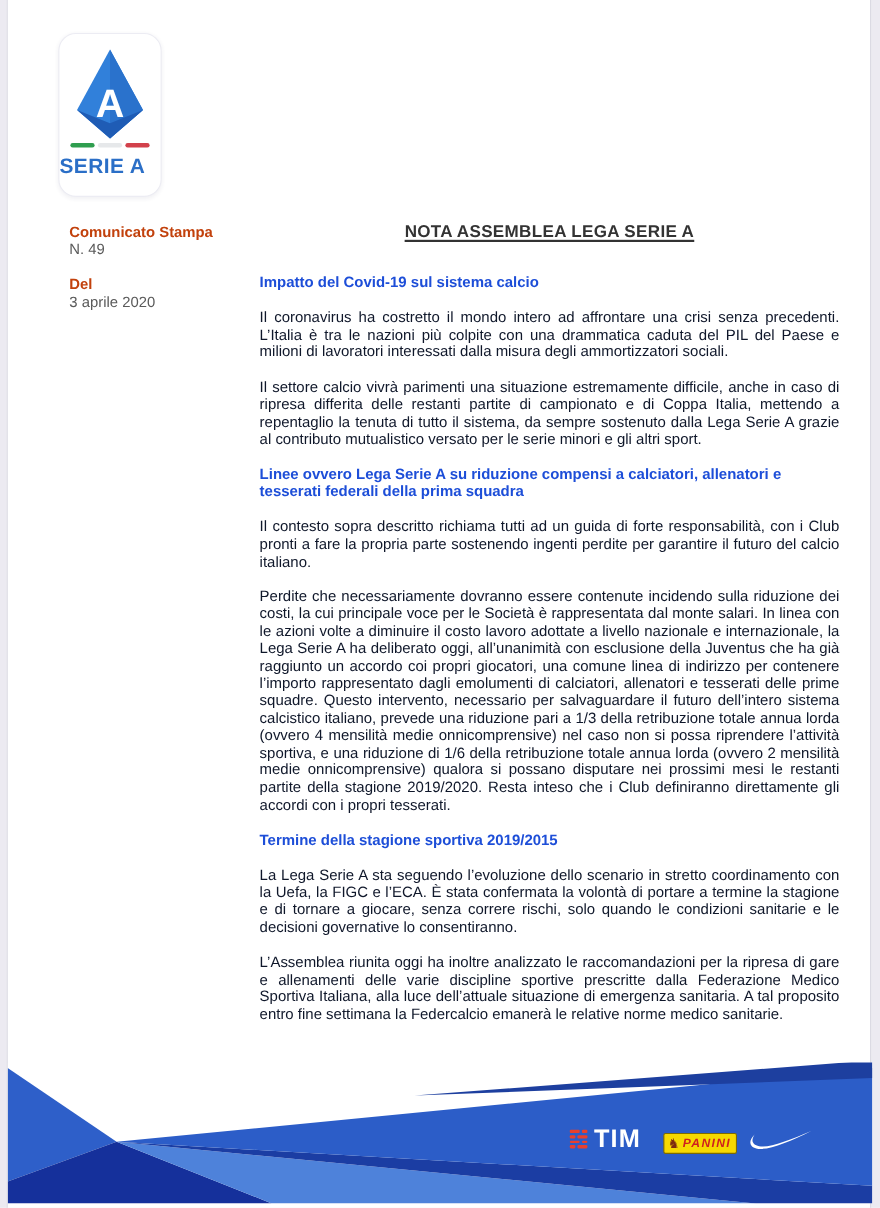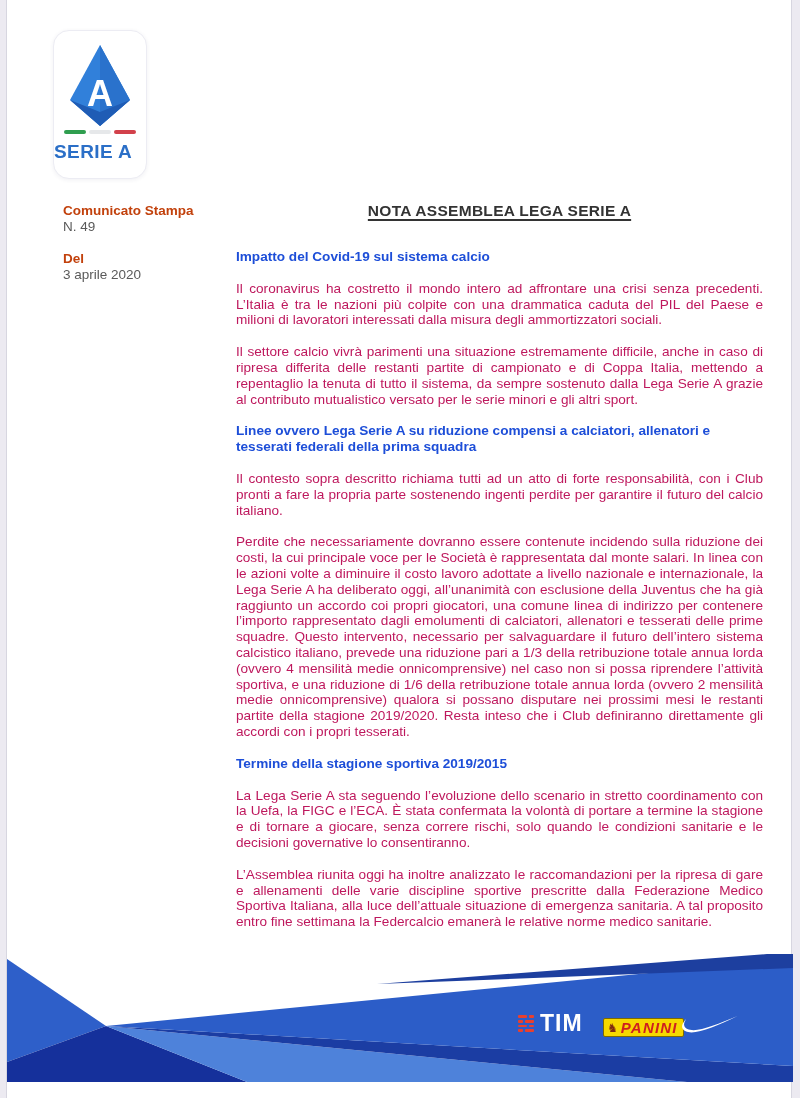--- a/index.html
+++ b/index.html
@@ -39,40 +39,40 @@
   .doc{position:absolute;left:229px;top:202px;width:527px;color:#575757;}
   .doc-title{
     margin:0 0 29px;text-align:center;font-size:15.5px;font-weight:bold;color:#333;
     letter-spacing:.3px;
     text-decoration:underline;text-decoration-thickness:2px;text-underline-offset:3px;
   }
   .doc h3{
     margin:0 0 16px;font-size:13.6px;line-height:15.8px;font-weight:bold;color:#1d4ed8;
   }
   .doc p{
-    margin:0 0 16px;font-size:13.6px;line-height:15.8px;text-align:justify;color:#be185d;
+    margin:0 0 16px;font-size:13.6px;line-height:15.8px;text-align:justify;color:#0f172a;
   }
 
   
-  .footer{position:absolute;left:0;bottom:16px;width:786px;height:128px;text-align:center;}
+  .footer{position:absolute;left:0;bottom:4px;width:786px;height:128px;text-align:center;}
   .footer svg.fan{position:absolute;left:0;top:0;width:786px;height:128px;display:block;}
 
   .sponsor{position:absolute;display:flex;align-items:center;}
   .tim{left:511px;top:58px;gap:5px;}
   .tim-icon{display:flex;flex-direction:column;gap:2px;width:17px;}
   .tim-icon i{display:flex;gap:2px;height:2.6px;}
   .tim-icon i b{display:block;height:100%;background:#e8402e;border-radius:1px;}
   .tim-icon .w1{width:9px;} .tim-icon .w2{width:5px;}
   .tim-text{color:#fff;font-weight:bold;font-size:23px;letter-spacing:1px;line-height:1;}
   .panini{
     left:596px;top:64px;height:17px;background:#f6d800;border:1px solid #7d6a00;
     border-radius:2px;padding:0 5px 0 3px;gap:3px;box-sizing:content-box;
   }
   .panini-mascot{font-size:12px;line-height:1;color:#7e2a10;}
-  .panini-text{color:#cf1f1f;font-weight:bold;font-style:italic;font-size:15px;letter-spacing:1.2px;}
+  .panini-text{color:#cf1f1f;font-weight:bold;font-style:italic;font-size:11px;letter-spacing:1.2px;}
   .nike{left:674px;top:58px;}
 </style>
 </head>
 <body>
 
 <div class="page">
 
   <div class="logo-card">
     <svg class="a-mark" width="72" height="84" viewBox="0 0 72 84" aria-hidden="true">
       <polygon points="36,1 6,56 36,82 66,56" fill="#3180da"></polygon>
@@ -97,21 +97,21 @@
   </div>
 
   <div class="doc">
     <h1 class="doc-title">NOTA ASSEMBLEA LEGA SERIE A</h1>
 
     <h3>Impatto del Covid-19 sul sistema calcio</h3>
     <p>Il coronavirus ha costretto il mondo intero ad affrontare una crisi senza precedenti. L’Italia è tra le nazioni più colpite con una drammatica caduta del PIL del Paese e milioni di lavoratori interessati dalla misura degli ammortizzatori sociali.</p>
     <p>Il settore calcio vivrà parimenti una situazione estremamente difficile, anche in caso di ripresa differita delle restanti partite di campionato e di Coppa Italia, mettendo a repentaglio la tenuta di tutto il sistema, da sempre sostenuto dalla Lega Serie A grazie al contributo mutualistico versato per le serie minori e gli altri sport.</p>
 
     <h3>Linee ovvero Lega Serie A su riduzione compensi a calciatori, allenatori e tesserati federali della prima squadra</h3>
-    <p>Il contesto sopra descritto richiama tutti ad un atto di forte responsabilità, con i Club pronti a fare la propria parte sostenendo ingenti perdite per garantire il futuro del calcio italiano.</p>
+    <p>Il contesto sopra descritto richiama tutti ad un guida di forte responsabilità, con i Club pronti a fare la propria parte sostenendo ingenti perdite per garantire il futuro del calcio italiano.</p>
     <p>Perdite che necessariamente dovranno essere contenute incidendo sulla riduzione dei costi, la cui principale voce per le Società è rappresentata dal monte salari. In linea con le azioni volte a diminuire il costo lavoro adottate a livello nazionale e internazionale, la Lega Serie A ha deliberato oggi, all’unanimità con esclusione della Juventus che ha già raggiunto un accordo coi propri giocatori, una comune linea di indirizzo per contenere l’importo rappresentato dagli emolumenti di calciatori, allenatori e tesserati delle prime squadre. Questo intervento, necessario per salvaguardare il futuro dell’intero sistema calcistico italiano, prevede una riduzione pari a 1/3 della retribuzione totale annua lorda (ovvero 4 mensilità medie onnicomprensive) nel caso non si possa riprendere l’attività sportiva, e una riduzione di 1/6 della retribuzione totale annua lorda (ovvero 2 mensilità medie onnicomprensive) qualora si possano disputare nei prossimi mesi le restanti partite della stagione 2019/2020. Resta inteso che i Club definiranno direttamente gli accordi con i propri tesserati.</p>
 
     <h3>Termine della stagione sportiva 2019/2015</h3>
     <p>La Lega Serie A sta seguendo l’evoluzione dello scenario in stretto coordinamento con la Uefa, la FIGC e l’ECA. È stata confermata la volontà di portare a termine la stagione e di tornare a giocare, senza correre rischi, solo quando le condizioni sanitarie e le decisioni governative lo consentiranno.</p>
     <p>L’Assemblea riunita oggi ha inoltre analizzato le raccomandazioni per la ripresa di gare e allenamenti delle varie discipline sportive prescritte dalla Federazione Medico Sportiva Italiana, alla luce dell’attuale situazione di emergenza sanitaria. A tal proposito entro fine settimana la Federcalcio emanerà le relative norme medico sanitarie.</p>
   </div>
 
   <div class="footer">
     <svg class="fan" viewBox="0 0 786 128" preserveAspectRatio="none" aria-hidden="true">
       <rect x="0" y="0" width="786" height="128" fill="#ffffff"></rect>

